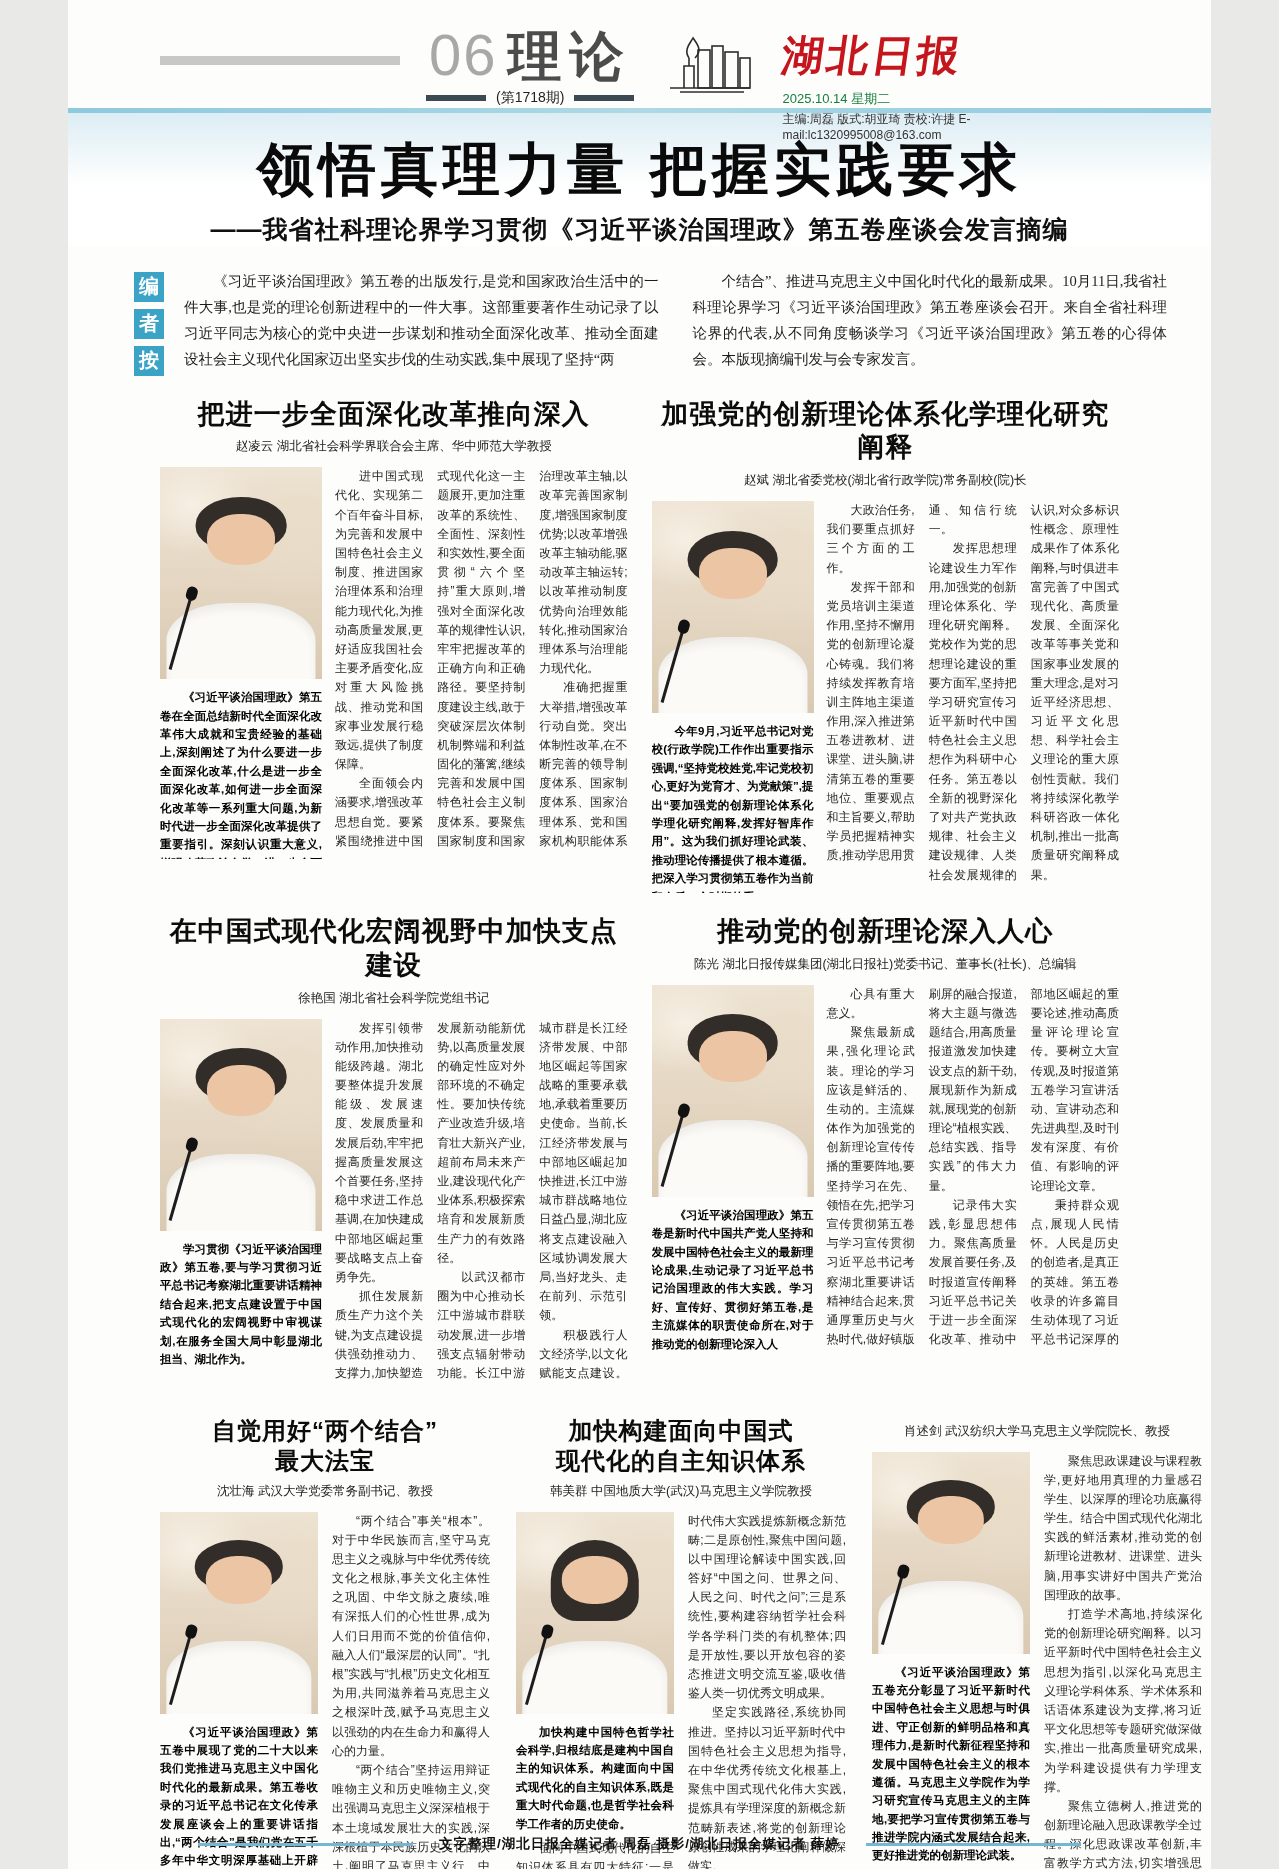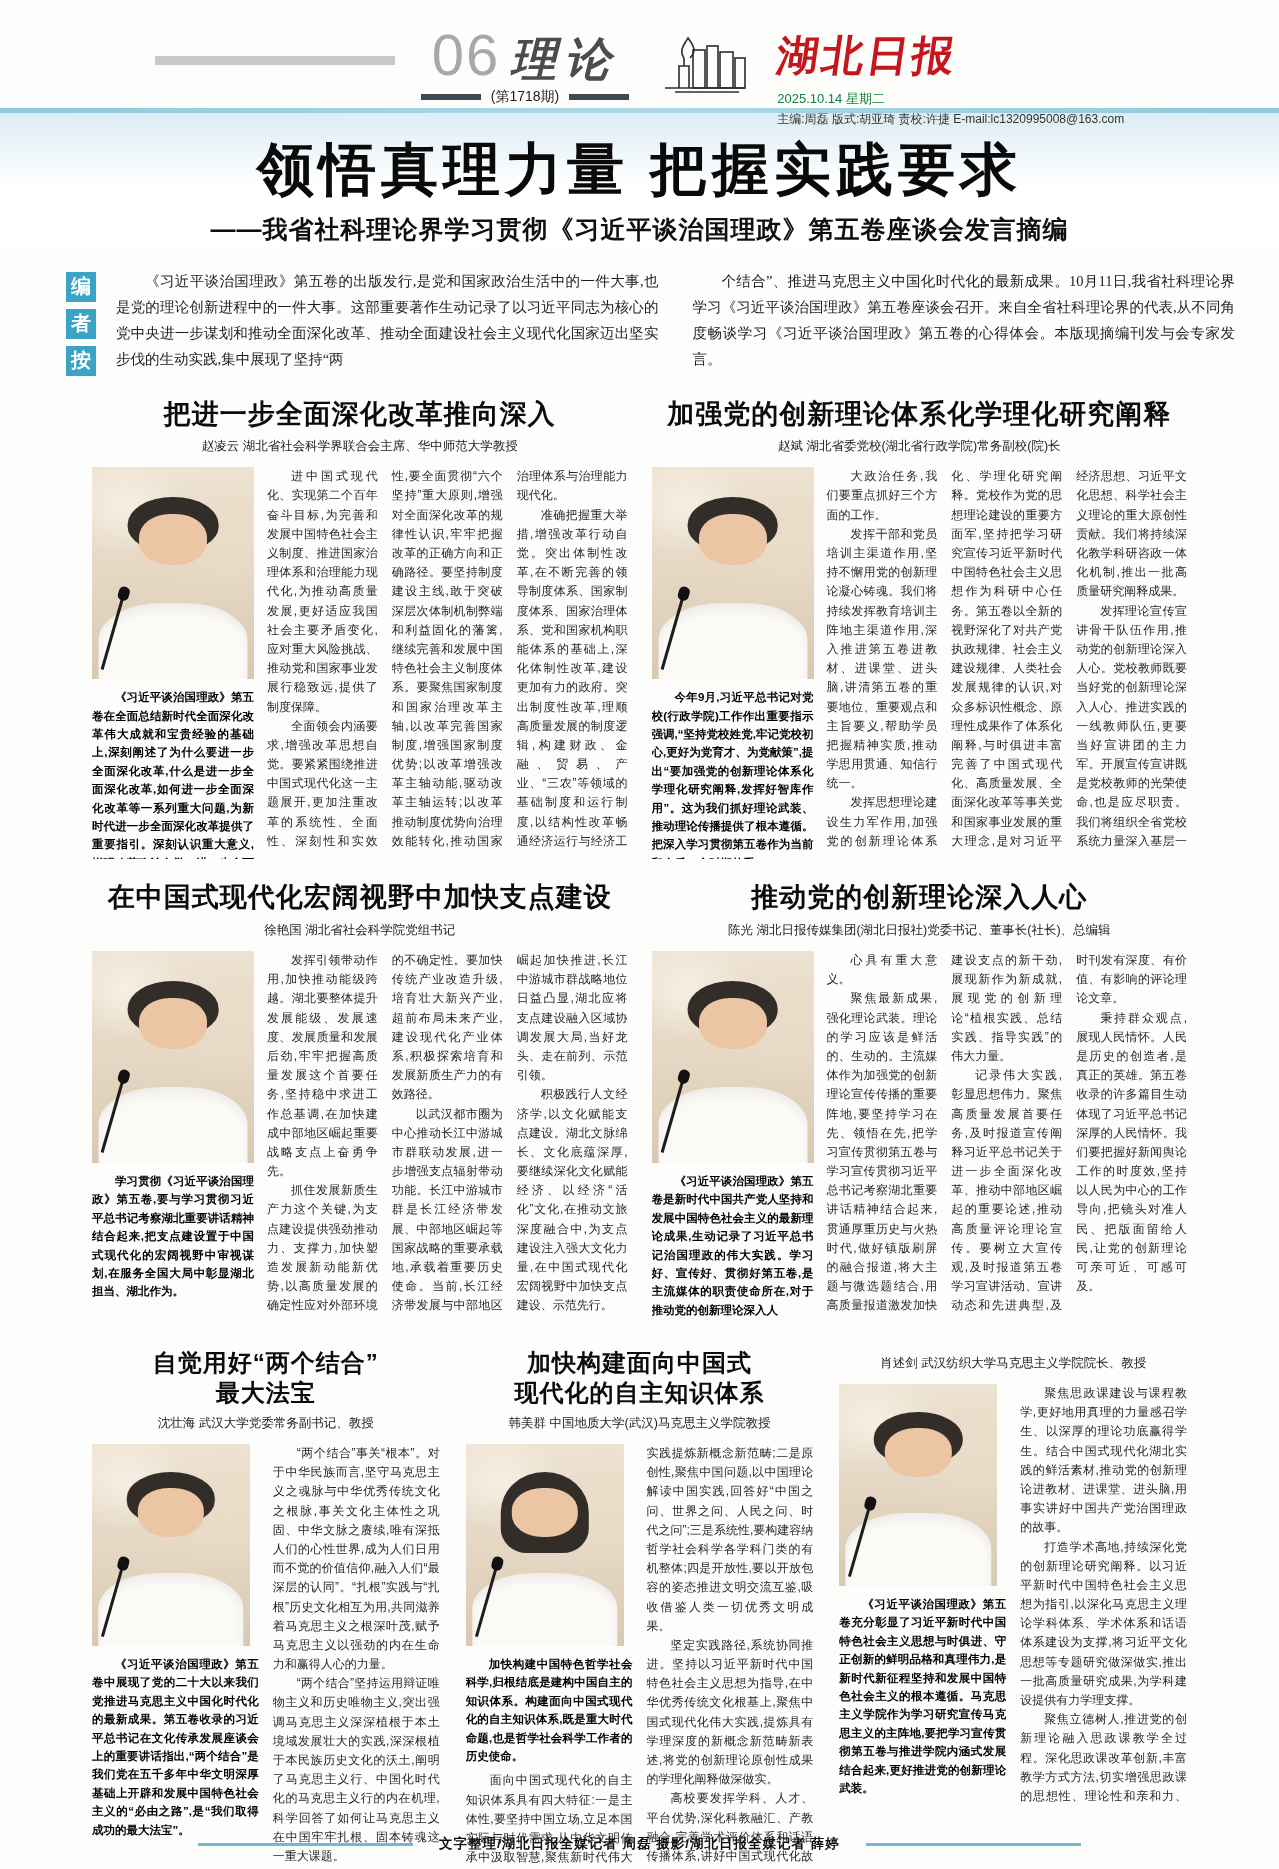--- a/index.html
+++ b/index.html
@@ -1,30 +1,30 @@
 <!DOCTYPE html>
 <html><head>
 <meta charset="utf-8">
 <style>
   * { margin:0; padding:0; box-sizing:border-box; }
   html,body { background:#e9e9e7; }
   .page {
-    width:1279px; height:1869px; margin:0 auto; position:relative;
+    width:1143px; height:1869px; margin:0 auto; position:relative;
     background:#fdfdfb; overflow:hidden;
     font-family:"Liberation Sans","DejaVu Sans",sans-serif; color:#222;
   }
   .inner { padding:0 92px; }
 
   
   .masthead { margin-top:26px; display:flex; align-items:flex-start; justify-content:center; gap:26px; height:78px; }
   .mh-bar { flex:0 0 240px; height:9px; background:#c8c8c6; margin-top:30px; }
   .mh-title-wrap { text-align:center; }
   .mh-bigline { display:flex; align-items:baseline; gap:10px; justify-content:center; }
   .mh-num { font-size:58px; font-weight:400; color:#a8a8a6; letter-spacing:2px; line-height:1; }
-  .mh-section { font-size:46px; font-weight:900; color:#4c4c4c; letter-spacing:8px; line-height:1.05;font-style:italic; }
+  .mh-section { font-size:54px; font-weight:900; color:#4c4c4c; letter-spacing:8px; line-height:1.05; }
   .issue-row { display:flex; align-items:center; gap:10px; margin-top:4px; }
   .issue-seg { height:6px; background:#3c4a54; flex:1; min-width:60px; }
   .issue-text { font-size:14px; color:#222; white-space:nowrap; }
   .mh-illu { margin-top:2px; flex:0 0 auto; }
   .mh-brandblock { margin-top:2px; min-width:330px; }
   .mh-logo { font-size:42px; font-weight:900; color:#c5161d; transform:skewX(-8deg); letter-spacing:3px; font-family:"Liberation Serif","DejaVu Serif",serif; }
   .mh-date { font-size:13px; color:#15803d; margin-top:6px; }
   .mh-staff { font-size:12px; color:#333; margin-top:3px; }
 
   

